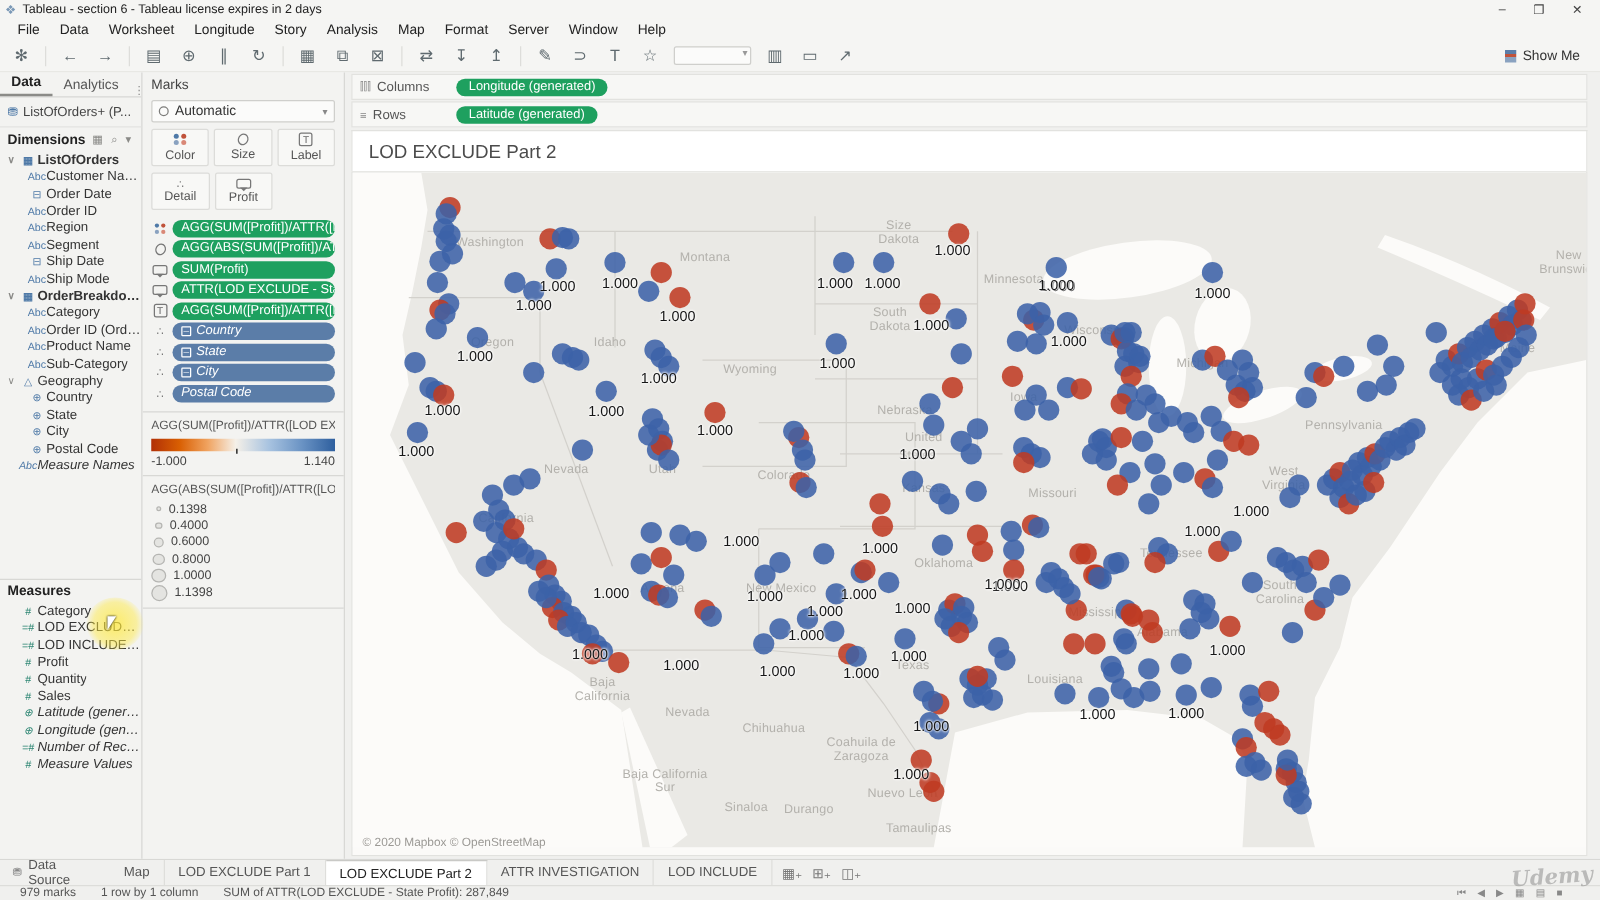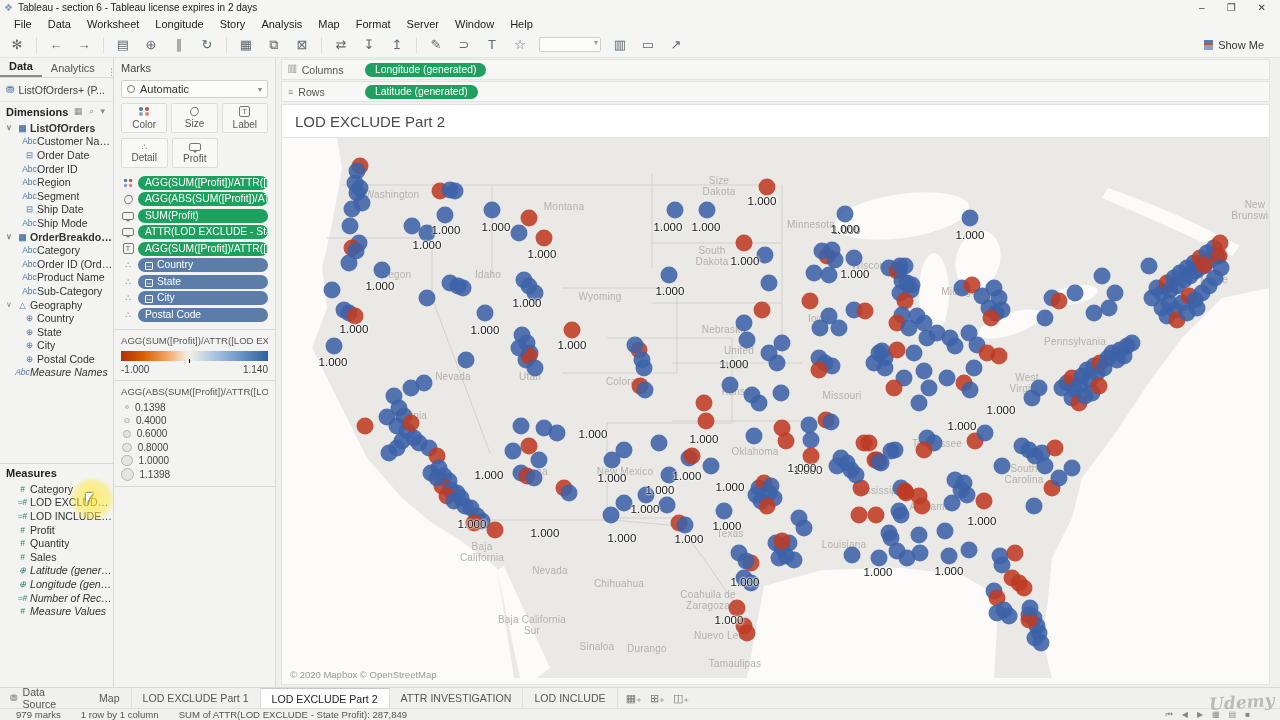--- a/index.html
+++ b/index.html
@@ -59,21 +59,21 @@
   .ic-circle { width:9px; height:9px; border:1.2px solid #777; border-radius:50%; transform:rotate(-20deg) skewX(-8deg); }
   .ic-labelT { width:11px; height:11px; border:1px solid #777; border-radius:2px; font-size:8px; line-height:10px; text-align:center; color:#666; }
   .ic-detail { font-size:9px; color:#777; line-height:6px; }
   .ic-tooltip { width:12px; height:8px; border:1px solid #777; border-radius:2px; position:relative; }
   .ic-tooltip:after { content:""; position:absolute; left:2px; bottom:-3px; border-left:3px solid transparent; border-right:3px solid transparent; border-top:3px solid #777; }
   .pill-rows { margin-top:7px; display:flex; flex-direction:column; gap:1px; }
   .pill-row { display:flex; align-items:center; gap:3px; height:15.5px; }
   .pill-row .pic { width:14px; flex:none; display:flex; justify-content:center; }
   .pill { flex:1; height:14px; border-radius:8px; color:#fff; font-size:10.3px; line-height:14px; padding:0 7px; white-space:nowrap; overflow:hidden; }
   .pill.green { background:#1ea05f; }
-  .pill.blue  { background:#5b7da8; }
+  .pill.blue  { background:#5b7da8;font-style:italic; }
   .pill .minusbox { display:inline-block; width:8px; height:8px; border:1px solid #fff; border-radius:1px; font-size:8px; line-height:6px; text-align:center; margin-right:4px; vertical-align:0px; }
   
   .legend { border-bottom:1px solid #d8d8d5; padding:5px 7px; }
   .legend-title { font-size:9.6px; color:#555; white-space:nowrap; overflow:hidden; }
   .grad-bar { margin-top:5px; height:10px; background:linear-gradient(to right,#b13007,#d95f02,#f0a360,#f5f0e8 46%,#a8c3e0,#6a93c4,#2e5f9e); position:relative; }
   .grad-tick { position:absolute; top:8px; left:46%; width:1px; height:4px; background:#000; }
   .grad-labels { display:flex; justify-content:space-between; color:#444; font-size:10px; margin-top:3px; }
   .size-items { margin-top:4px; }
   .size-item { display:flex; align-items:center; gap:6px; height:13.4px; color:#444; font-size:10px; }
   .size-item .sc { border:1px solid #b5b5b2; background:#e4e4e1; border-radius:50%; flex:none; }
@@ -576,21 +576,21 @@
           <div class="state-label" style="left: 648px; top: 368px;">Alabama</div>
           <div class="state-label" style="left: 742px; top: 336px;">South
 Carolina</div>
           <div class="state-label" style="left: 562px; top: 406px;">Louisiana</div>
           <div class="state-label" style="left: 655px; top: 305px;">Tennessee</div>
           <div class="state-label" style="left: 123px; top: 277px;">California</div>
           <div class="state-label" style="left: 200px; top: 414px;">Baja
 California</div>
           <div class="state-label" style="left: 268px; top: 432px;">Nevada</div>
           <div class="state-label" style="left: 337px; top: 445px;">Chihuahua</div>
-          <div class="state-label" style="left: 407px; top: 462px; margin-left: 19px;">Coahuila de
+          <div class="state-label" style="left: 407px; top: 462px;">Coahuila de
 Zaragoza</div>
           <div class="state-label" style="left: 440px; top: 497px;">Nuevo León</div>
           <div class="state-label" style="left: 250px; top: 487px;">Baja California
 Sur</div>
           <div class="state-label" style="left: 315px; top: 508px;">Sinaloa</div>
           <div class="state-label" style="left: 365px; top: 510px;">Durango</div>
           <div class="state-label" style="left: 453px; top: 525px;">Tamaulipas</div>
           <div class="dot" style="left: 78px; top: 28px; background: rgb(191, 59, 35); opacity: 0.87;"></div>
           <div class="dot" style="left: 75px; top: 33px; background: rgb(60, 98, 168); opacity: 0.87;"></div>
           <div class="dot" style="left: 78px; top: 50px; background: rgb(60, 98, 168); opacity: 0.87;"></div>

